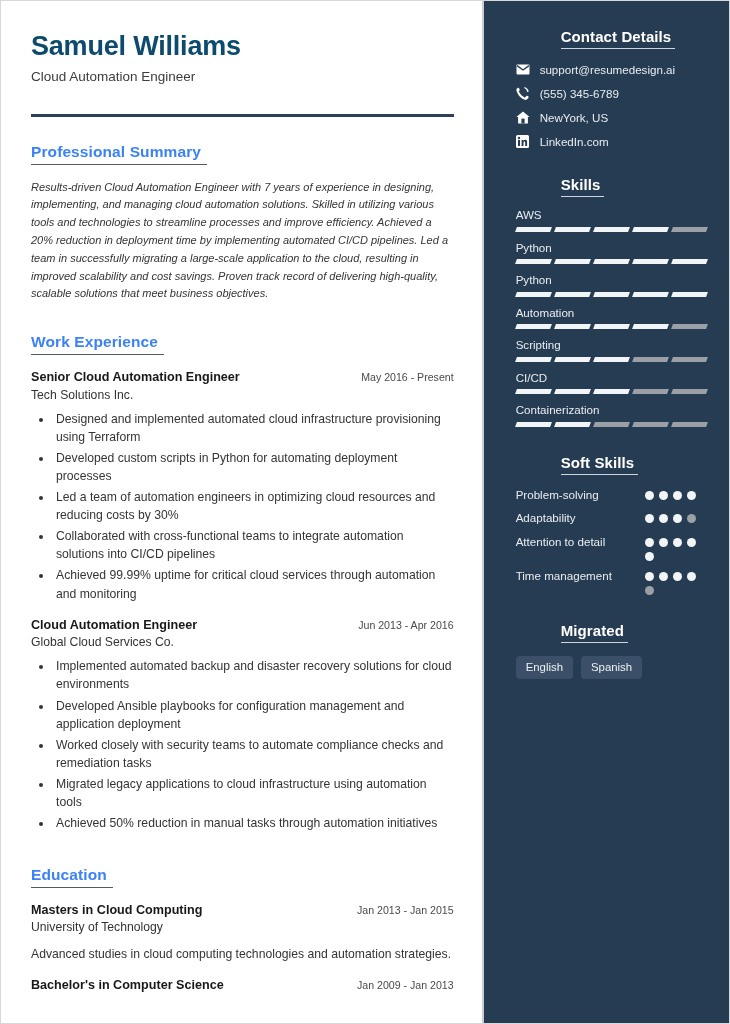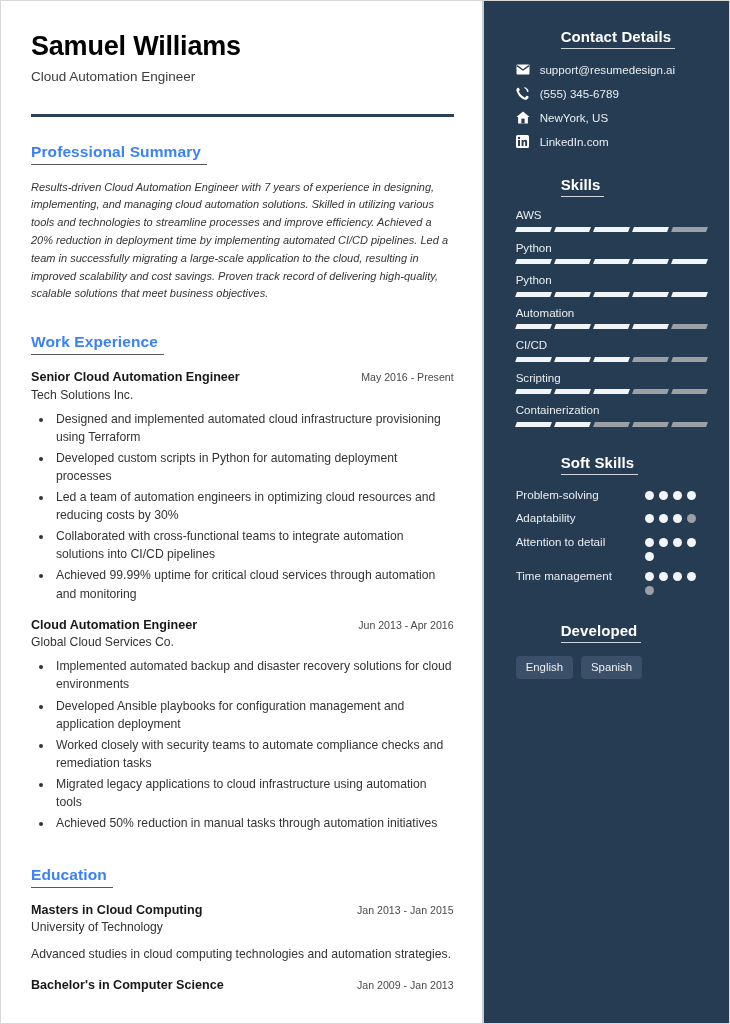--- a/index.html
+++ b/index.html
@@ -29,21 +29,21 @@
   .main {
     width: 482px;
     padding: 30px 28px 0 30px;
     background: #ffffff;
   }
 
   .name {
     font-size: 27px;
     font-weight: bold;
     letter-spacing: -0.2px;
-    color: #000000;
+    color: #0c4a6e;
     line-height: 1.15;
   }
 
   .job-title {
     font-size: 13.5px;
     color: #3d3d3d;
     margin-top: 6px;
     line-height: 1.3;
   }
 
@@ -400,31 +400,31 @@
             <div class="skill-name">Automation</div>
             <div class="skill-bar">
               <span class="seg on"></span>
               <span class="seg on"></span>
               <span class="seg on"></span>
               <span class="seg on"></span>
               <span class="seg"></span>
             </div>
           </div>
           <div class="skill-item">
+            <div class="skill-name">Scripting</div>
+            <div class="skill-bar">
+              <span class="seg on"></span>
+              <span class="seg on"></span>
+              <span class="seg on"></span>
+              <span class="seg"></span>
+              <span class="seg"></span>
+            </div>
+          </div>
+          <div class="skill-item">
             <div class="skill-name">CI/CD</div>
-            <div class="skill-bar">
-              <span class="seg on"></span>
-              <span class="seg on"></span>
-              <span class="seg on"></span>
-              <span class="seg"></span>
-              <span class="seg"></span>
-            </div>
-          </div>
-          <div class="skill-item">
-            <div class="skill-name">Scripting</div>
             <div class="skill-bar">
               <span class="seg on"></span>
               <span class="seg on"></span>
               <span class="seg on"></span>
               <span class="seg"></span>
               <span class="seg"></span>
             </div>
           </div>
           <div class="skill-item">
             <div class="skill-name">Containerization</div>
@@ -477,21 +477,21 @@
               <span class="dot"></span>
               <span class="dot"></span>
               <span class="dot"></span>
               <span class="dot off"></span>
             </div>
           </div>
         </div>
     </div>
 
     <div class="sb-block">
-      <div class="sb-title">Developed</div>
+      <div class="sb-title">Migrated</div>
       <div class="lang-list" id="lang-list">
           <span class="lang-chip">English</span>
           <span class="lang-chip">Spanish</span>
         </div>
     </div>
 
   </div>
 </div>
 
 </body></html>

